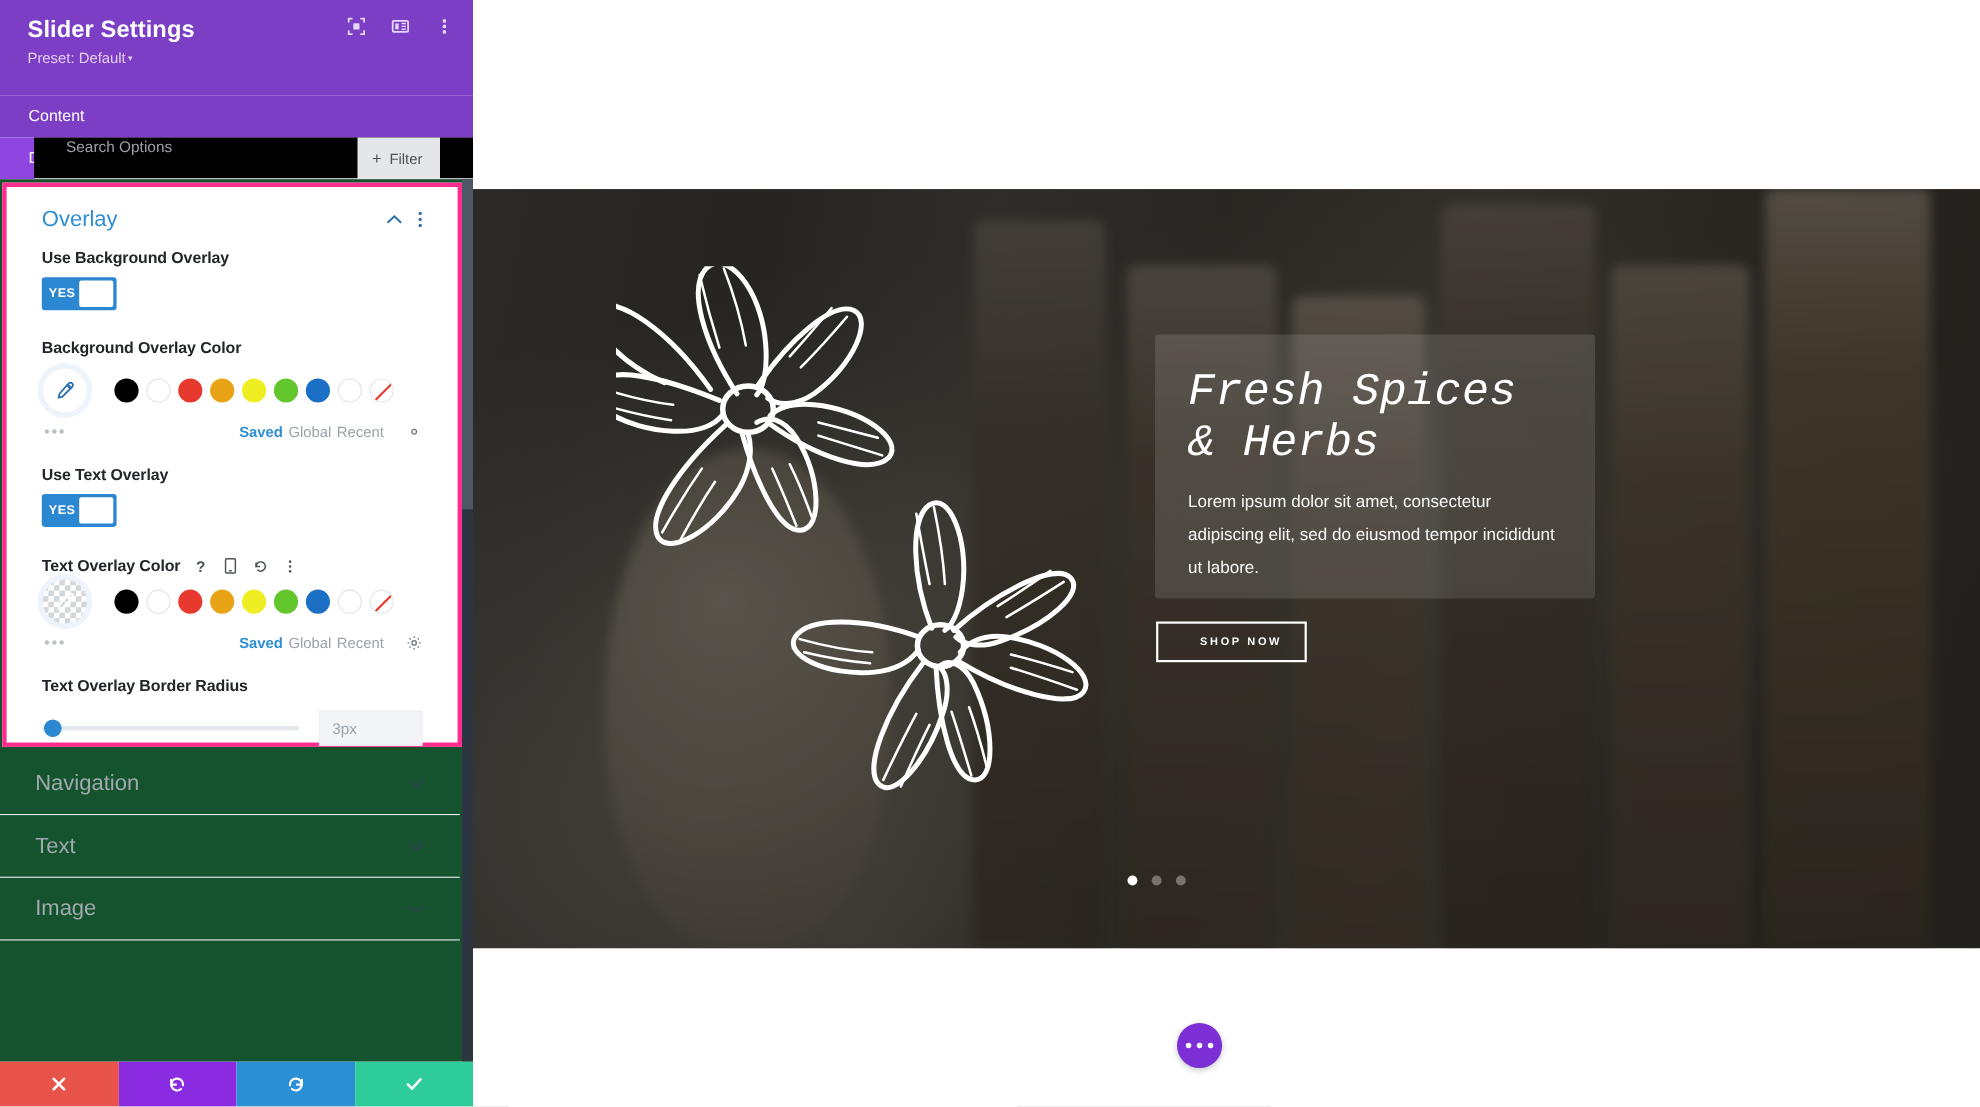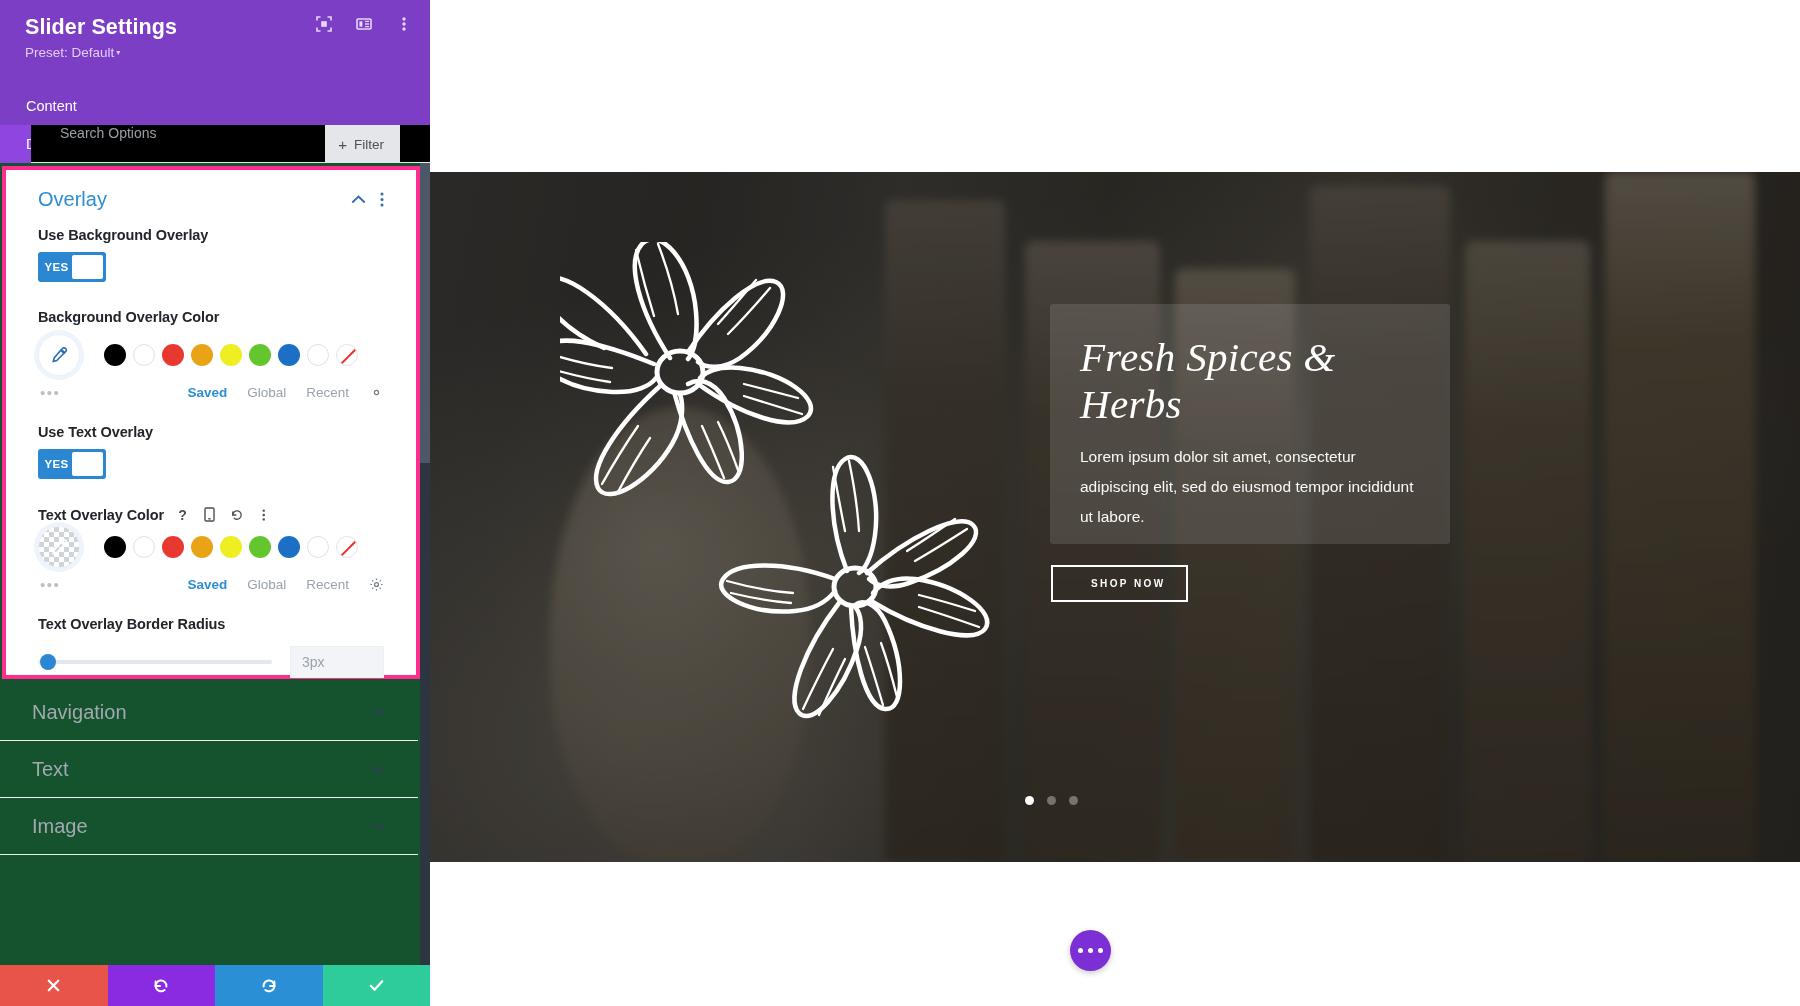--- a/index.html
+++ b/index.html
@@ -191,21 +191,21 @@
     background-color: #ffffff;
   }
   .sw-links {
     display: flex; align-items: center;
     margin-top: 9px;
     font-size: 13.5px;
     padding-left: 2px;
   }
   .dots3 { color:#b9c0c7; letter-spacing:1.5px; font-size:15px; line-height:10px; }
   .sw-links .spacer { flex: 1; }
-  .lnk { color: #9aa3ab; margin-left: 20px; cursor: pointer; }
+  .lnk { color: #9aa3ab; margin-left: 5px; cursor: pointer; }
   .lnk.active { color: #2d8ed4; font-weight: bold; }
   .gear { margin-left: 20px; color:#737b83; cursor:pointer; display:flex; align-items:center;}
 
   
   .slider-block { margin-top: 24px; }
   .slider-row { display: flex; align-items: center; gap: 0; margin-top: 14px; }
   .slider-track {
     flex: 1;
     height: 4px; border-radius: 2px;
     background: #e3e8ee;
@@ -291,21 +291,21 @@
   .flowers { position:absolute; left: 130px; top: 70px; width: 480px; height: 500px; }
 
   .txt-overlay {
     position: absolute; left: 620px; top: 132px;
     width: 400px; height: 240px;
     background: rgba(255,255,255,.12);
     border-radius: 3px;
     padding: 30px 30px 0 30px;
   }
   .slide-title {
-    font-family: Liberation Serif, serif;
+    font-family: Liberation Mono, monospace;
     font-style: italic;
     color: #ffffff;
     font-size: 41px;
     line-height: 47px;
     font-weight: 400;
     letter-spacing: .3px;
   }
   .slide-desc {
     color: #ffffff;
     font-size: 15.5px;

